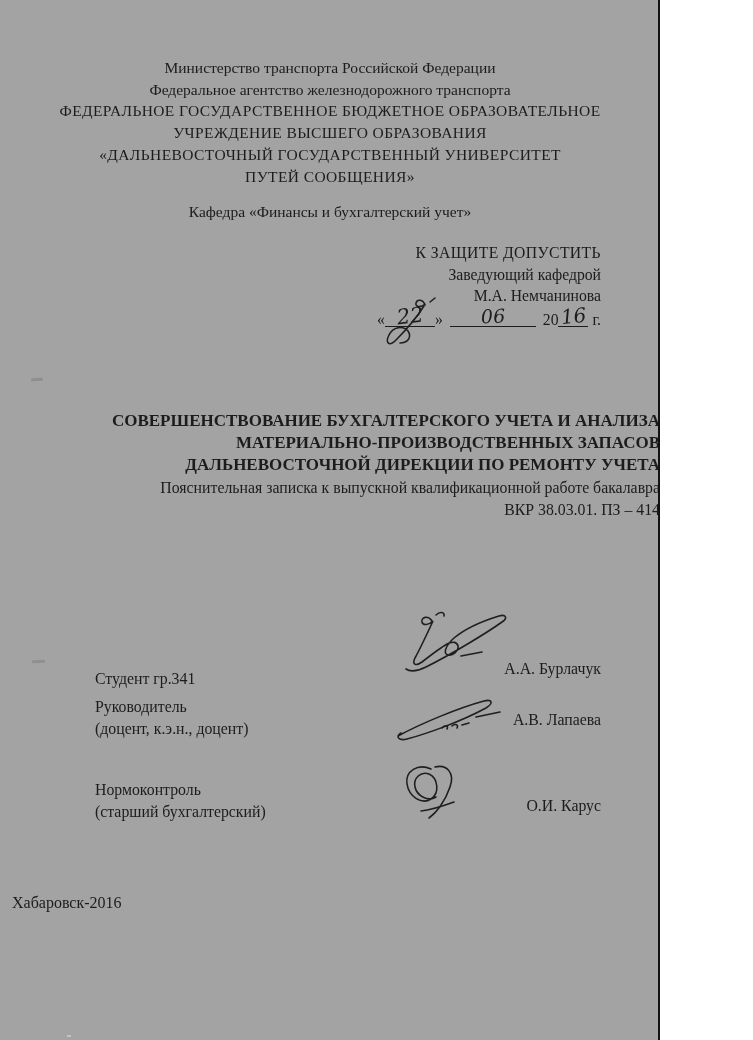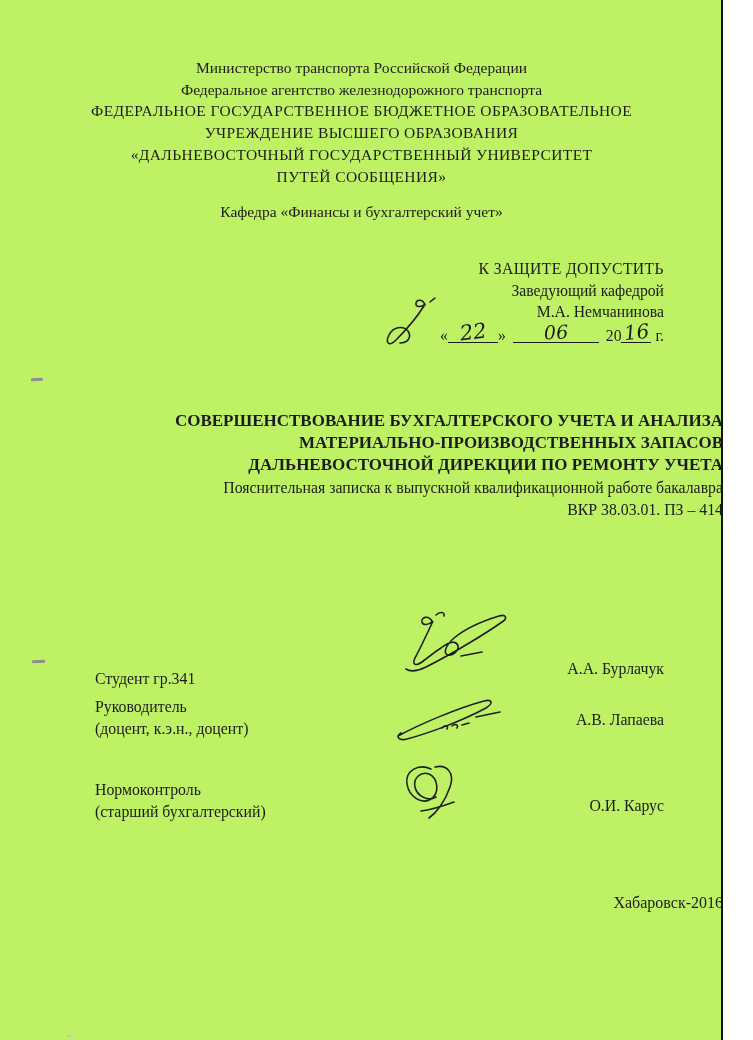--- a/index.html
+++ b/index.html
@@ -1,30 +1,30 @@
 <!DOCTYPE html>
 <html><head>
 <meta charset="utf-8">
 <style>
   html,body { margin:0; padding:0; background:#ffffff; }
   .page {
     position:relative;
-    width:723px; height:1040px;
-    background:#bef264;
+    width:660px; height:1040px;
+    background:#a3a3a3;
     font-family:"Liberation Serif","DejaVu Serif",serif;
     color:#1c1c1c;
     overflow:hidden;
   }
   
   .header { position:absolute; top:57px; left:0; width:100%; text-align:center; }
   .h-line { font-size:15.5px; line-height:21.7px; white-space:nowrap; }
   .department { position:absolute; top:203px; left:0; width:100%; text-align:center; font-size:15.5px; }
 
   
-  .approval { position:absolute; top:258px; right:59px; text-align:right; font-size:15.7px; line-height:21.6px; }
+  .approval { position:absolute; top:242px; right:59px; text-align:right; font-size:15.7px; line-height:21.6px; }
   .caps { letter-spacing:0.4px; }
   .date-line { white-space:nowrap; margin-top:1px; }
   .blank { display:inline-block; border-bottom:1.4px solid #1c1c1c; text-align:center; vertical-align:baseline; height:18px; }
   .blank.day   { width:50px; }
   .blank.month { width:86px; margin-left:7px; margin-right:7px; }
   .blank.year  { width:30px; }
   .hw { font-family:"DejaVu Serif",serif; font-style:italic; display:inline-block; position:relative; }
   .hw-day   { font-size:21px; top:-2px; transform:rotate(-7deg); }
   .hw-month { font-size:19px; top:-2px; transform:rotate(-3deg); }
   .hw-year  { font-size:20px; top:-2px; transform:rotate(-6deg); }
@@ -34,21 +34,21 @@
   .t-main { font-weight:bold; font-size:17px; line-height:22.2px; white-space:nowrap; }
   .t-sub  { font-size:15.8px; line-height:22.2px; white-space:nowrap; }
 
   
   .sig-label { position:absolute; left:95px; font-size:15.8px; line-height:22px; white-space:nowrap; }
   .sig-name  { position:absolute; right:59px; font-size:15.8px; white-space:nowrap; }
   .sig-svg   { position:absolute; }
   .ink { stroke:#1f1f1f; fill:none; stroke-width:1.6; stroke-linecap:round; }
 
   
-  .footer { position:absolute; top:894px; left:0; width:100%; text-align:right; font-size:16px; }
+  .footer { position:absolute; top:894px; left:0; width:100%; text-align:left; font-size:16px;padding-left:12px; }
 
   
   .edge-line { position:absolute; top:0; right:0; width:2px; height:1040px; background:#121212; }
   .margin-dash { position:absolute; height:2.5px; background:#8f8f8f; border-radius:1px; }
   .dash-1 { left:31px; top:378px; width:12px; transform:rotate(-3deg); }
   .dash-2 { left:32px; top:660px; width:13px; transform:rotate(-2deg); }
   .speck  { position:absolute; left:67px; top:1035px; width:4px; height:2px; background:#c3c3c3; }
 </style>
 </head>
 <body>

